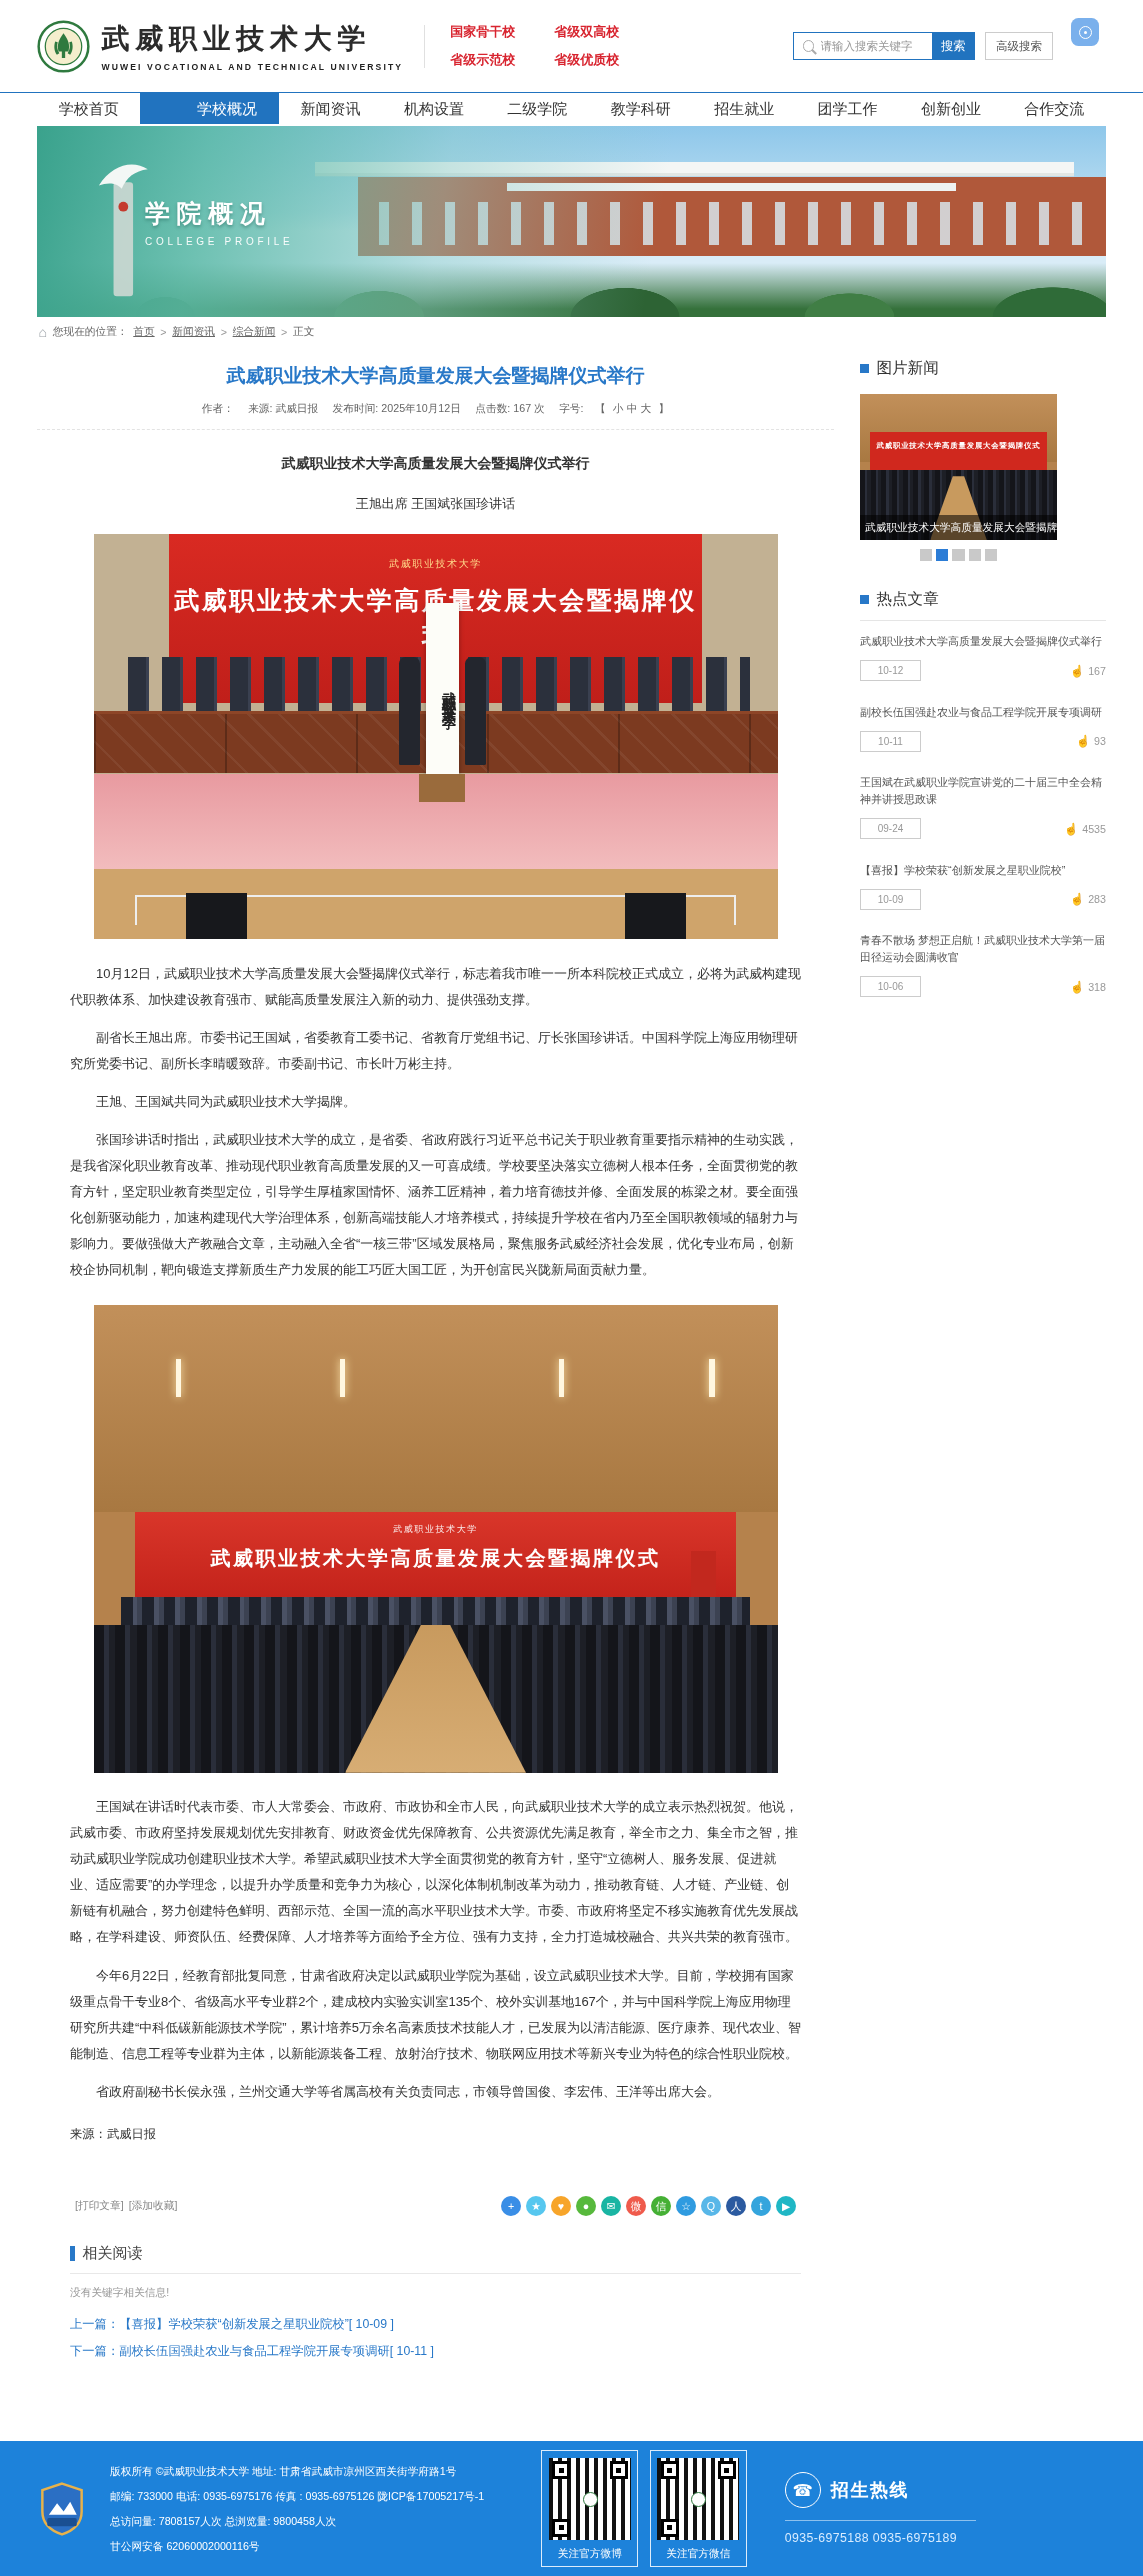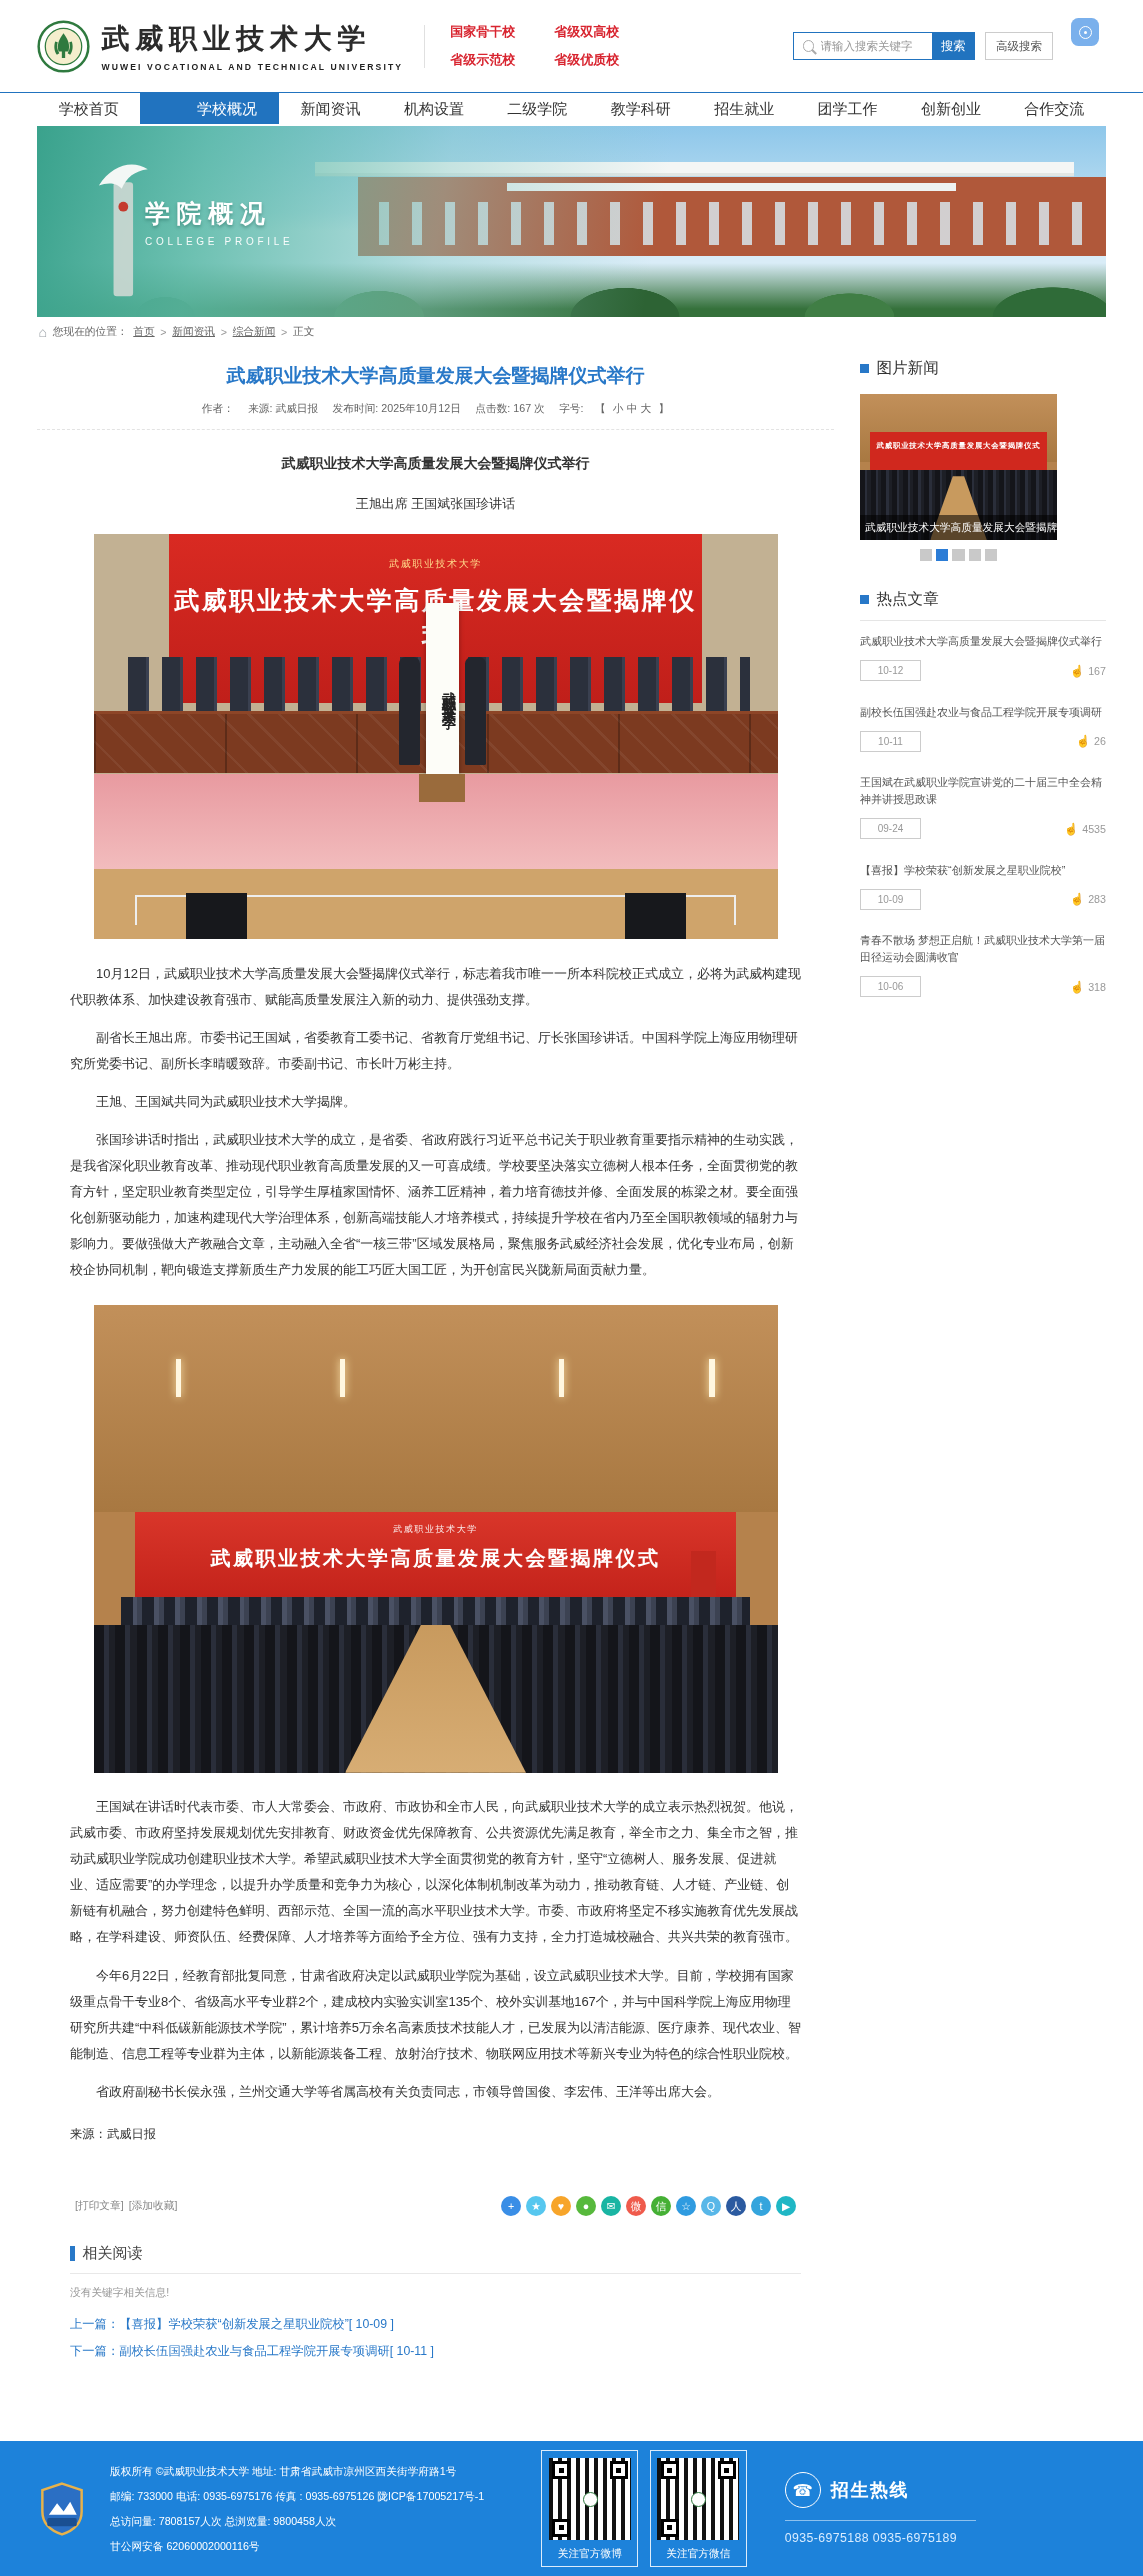--- a/index.html
+++ b/index.html
@@ -418,21 +418,21 @@
               <span>167</span>
             </span>
         </div>
       </div>
       <div class="hot-item">
         <div class="hot-title">副校长伍国强赴农业与食品工程学院开展专项调研</div>
         <div class="hot-meta">
           <span class="date-box">10-11</span>
           <span class="views">
               <span class="hand-ic">☝</span>
-              <span>26</span>
+              <span>93</span>
             </span>
         </div>
       </div>
       <div class="hot-item">
         <div class="hot-title">王国斌在武威职业学院宣讲党的二十届三中全会精神并讲授思政课</div>
         <div class="hot-meta">
           <span class="date-box">09-24</span>
           <span class="views">
               <span class="hand-ic">☝</span>
               <span>4535</span>

